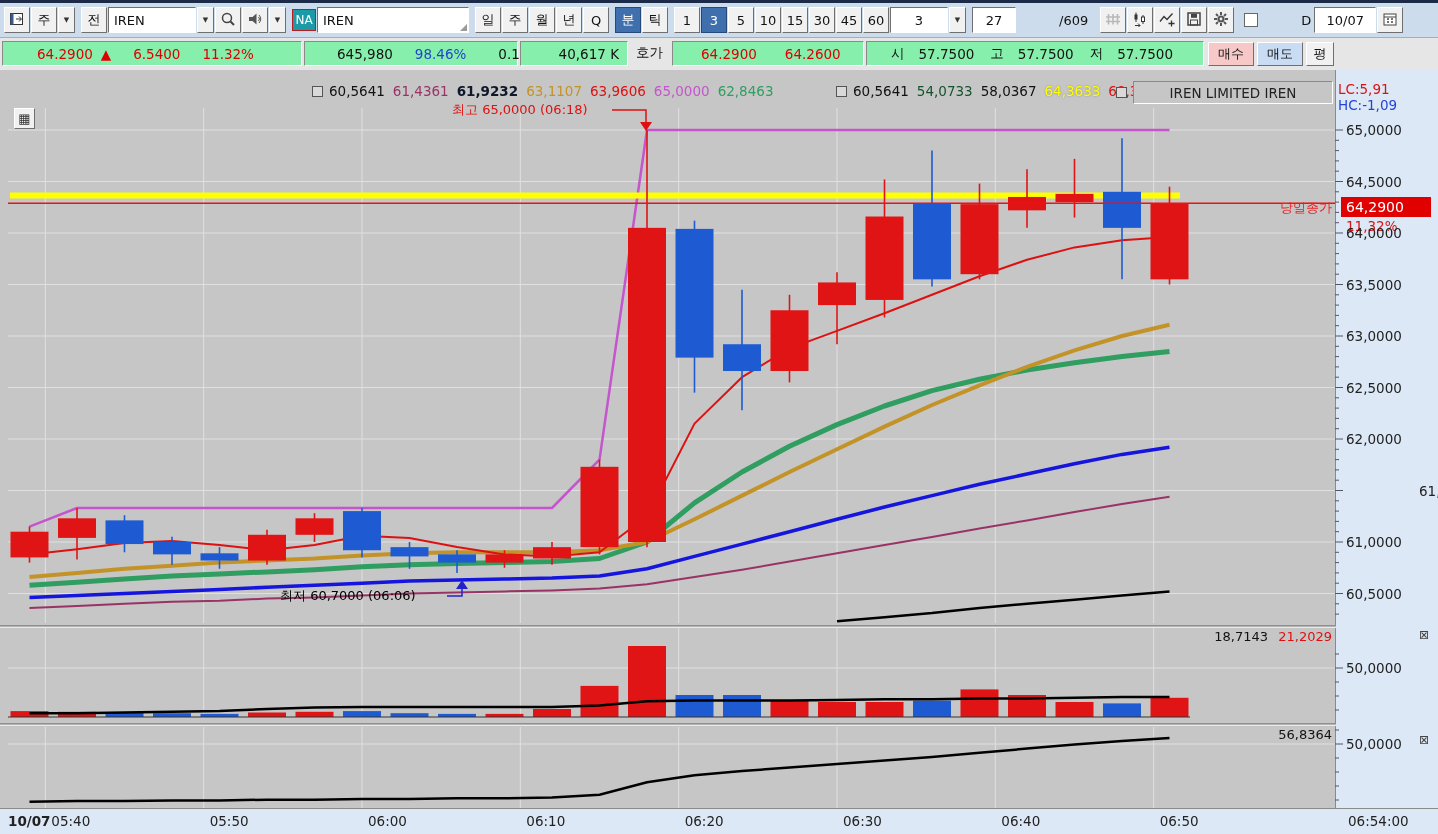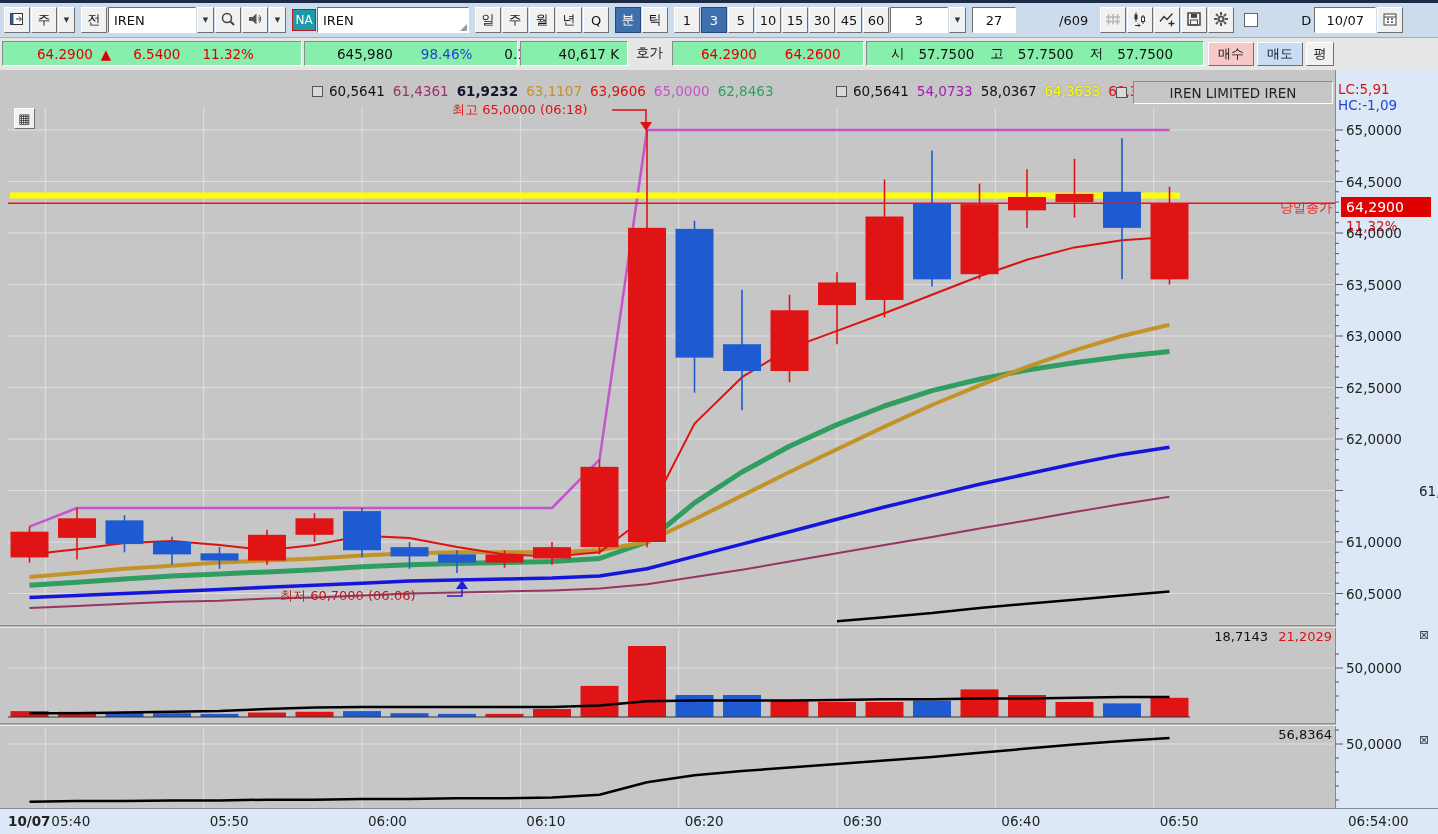--- a/index.html
+++ b/index.html
@@ -184,21 +184,21 @@
 
   <div id="infobar">
     <div class="ibox" style="left:2px;width:300px">
       <span class="red" style="margin-left:18px">64.2900</span>
       <span class="red" style="margin-left:8px">▲</span>
       <span class="red" style="margin-left:22px">6.5400</span>
       <span class="red" style="margin-left:22px">11.32%</span>
     </div>
     <div class="ibox" style="left:304px;width:214px">
       <span class="blk" style="margin-left:16px">645,980</span>
-      <span class="blue" style="margin-left:28px">98.46%</span>
+      <span class="blue" style="margin-left:22px">98.46%</span>
       <span class="blk" style="margin-left:32px">0.14%</span>
     </div>
     <div class="ibox" style="left:520px;width:108px;justify-content:flex-end;padding-right:8px">
       <span class="blk">40,617 K</span>
     </div>
     <span class="ov" style="left:636px;top:7px;font-size:13.5px">호가</span>
     <div class="ibox" style="left:672px;width:192px">
       <span class="red" style="margin-left:12px">64.2900</span>
       <span class="red" style="margin-left:28px">64.2600</span>
     </div>
@@ -416,36 +416,36 @@
         <span style="color: rgb(153, 51, 102);">61,4361</span>
         <span style="color: #0f172a; font-weight: bold;">61,9232</span>
         <span style="color: rgb(195, 147, 39);">63,1107</span>
         <span style="color: rgb(221, 17, 17);">63,9606</span>
         <span style="color: rgb(196, 85, 204);">65,0000</span>
         <span style="color: rgb(47, 158, 96);">62,8463</span>
       </div>
     <div class="legend" style="left:836px;top:13px" id="legend2">
         <span class="lgbox"></span>
         <span style="color: rgb(17, 17, 17);">60,5641</span>
-        <span style="color: #a21caf;">54,0733</span>
+        <span style="color: #14532d;">54,0733</span>
         <span style="color: rgb(17, 17, 17);">58,0367</span>
         <span style="color: rgb(255, 255, 0); text-shadow: rgb(136, 136, 136) 0px 0px 2px;">64,3633</span>
         <span style="color: rgb(221, 17, 17);">68,3267</span>
       </div>
     <span class="lgbox" style="position:absolute;left:1116px;top:17px"></span>
     <div id="title-box" style="left:1133px;top:11px;width:198px;height:21px">IREN LIMITED  IREN</div>
     <div class="ov" style="left:1338px;top:12px;color:#dd1111;font-size:13.5px">LC:5,91</div>
     <div class="ov" style="left:1338px;top:28px;color:#2244dd;font-size:13.5px">HC:-1,09</div>
 
     <div id="grid-btn">
         <span>▦</span>
       </div>
 
     <div class="ov" style="left:452px;top:33px;color:#dd1111">최고 65,0000 (06:18)</div>
-    <div class="ov" style="left:280px;top:519px;color:#b91c1c">최저 60,7000 (06:06)</div>
+    <div class="ov" style="left:280px;top:519px;color:#000000">최저 60,7000 (06:06)</div>
     <div class="ov" style="left:1240px;top:131px;width:92px;text-align:right;color:#ee2222">당일종가</div>
 
     <div id="ylabels"></div>
     <div id="price-badge" style="top:127px">64,2900</div>
     <div class="ov" style="left:1346px;top:149px;color:#dd1111;font-size:13.5px">11,32%</div>
 
     <div class="ov" style="left:1040px;top:560px;width:292px;text-align:right">
       <span style="color:#111">18,7143</span>
       <span style="color:#dd1111;margin-left:6px">21,2029</span>
     </div>

